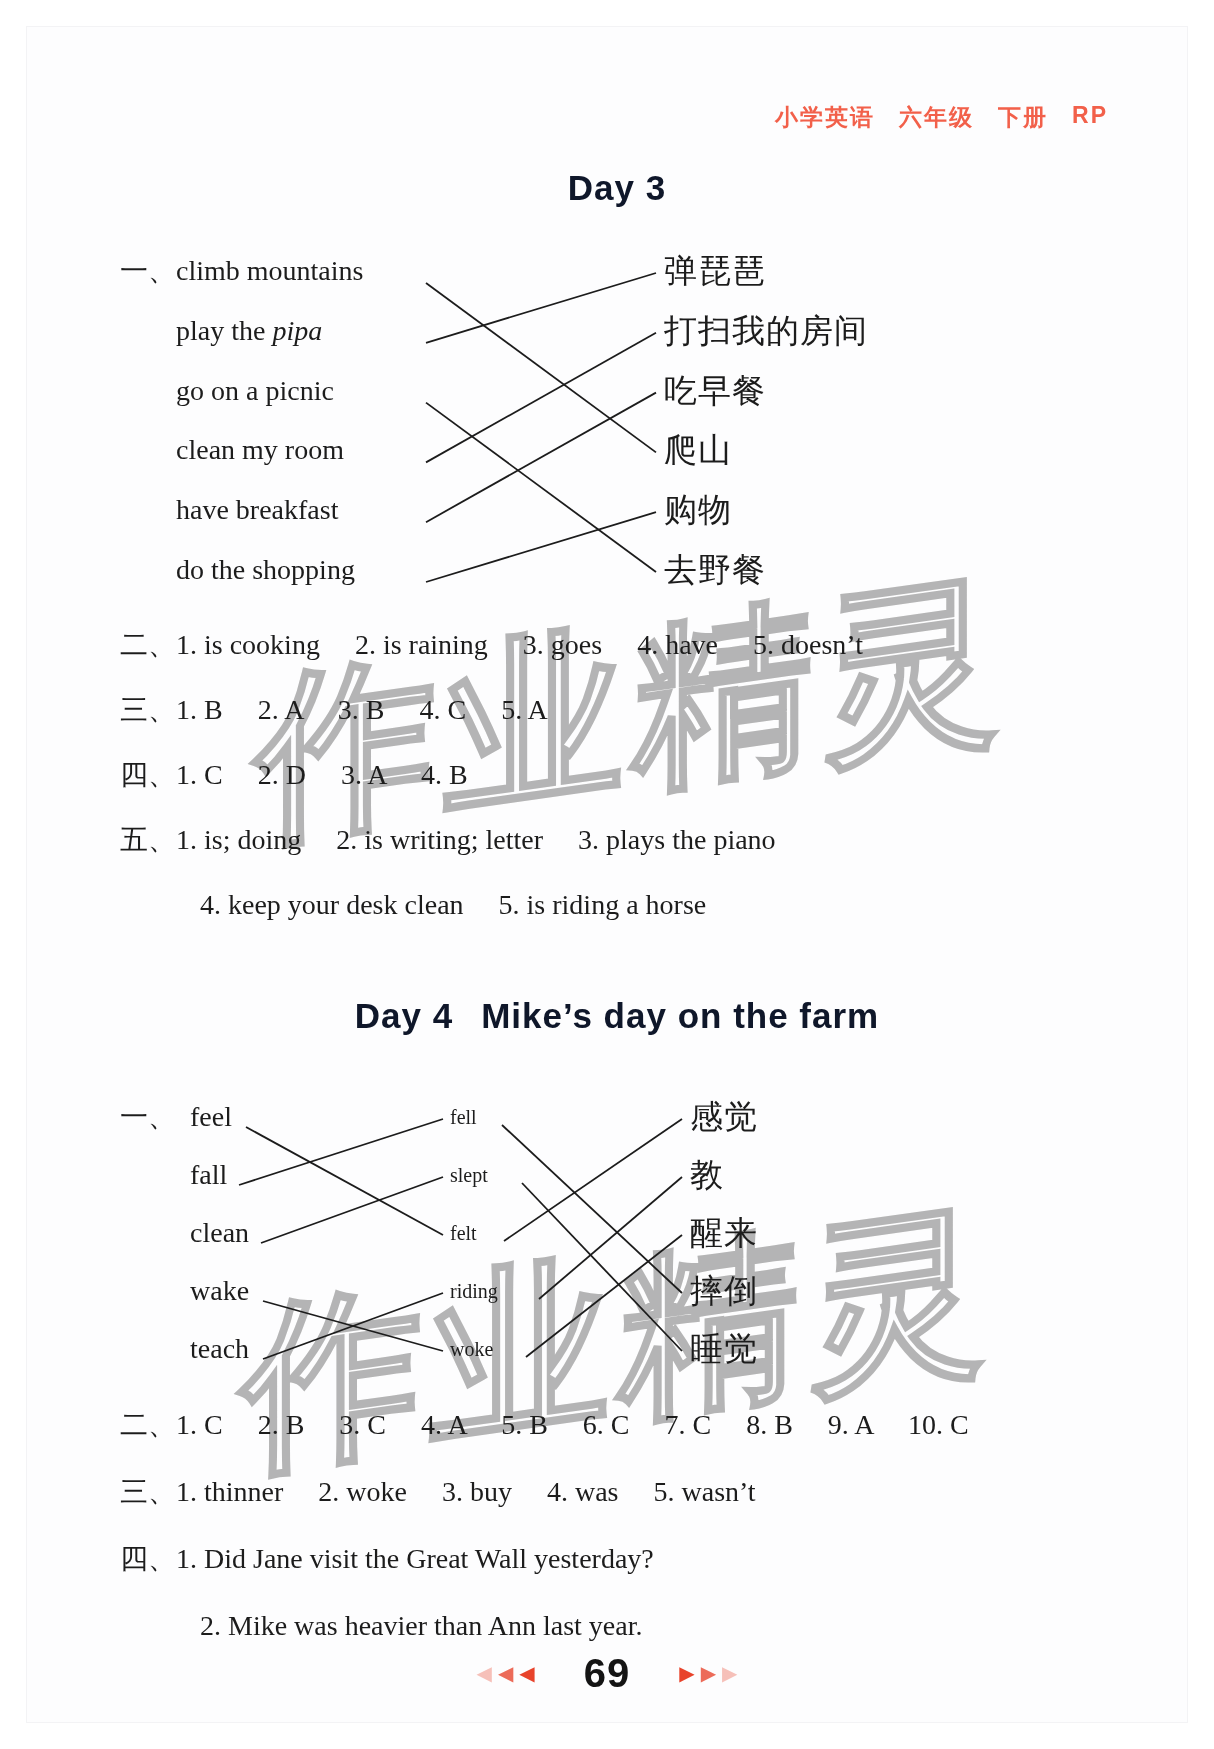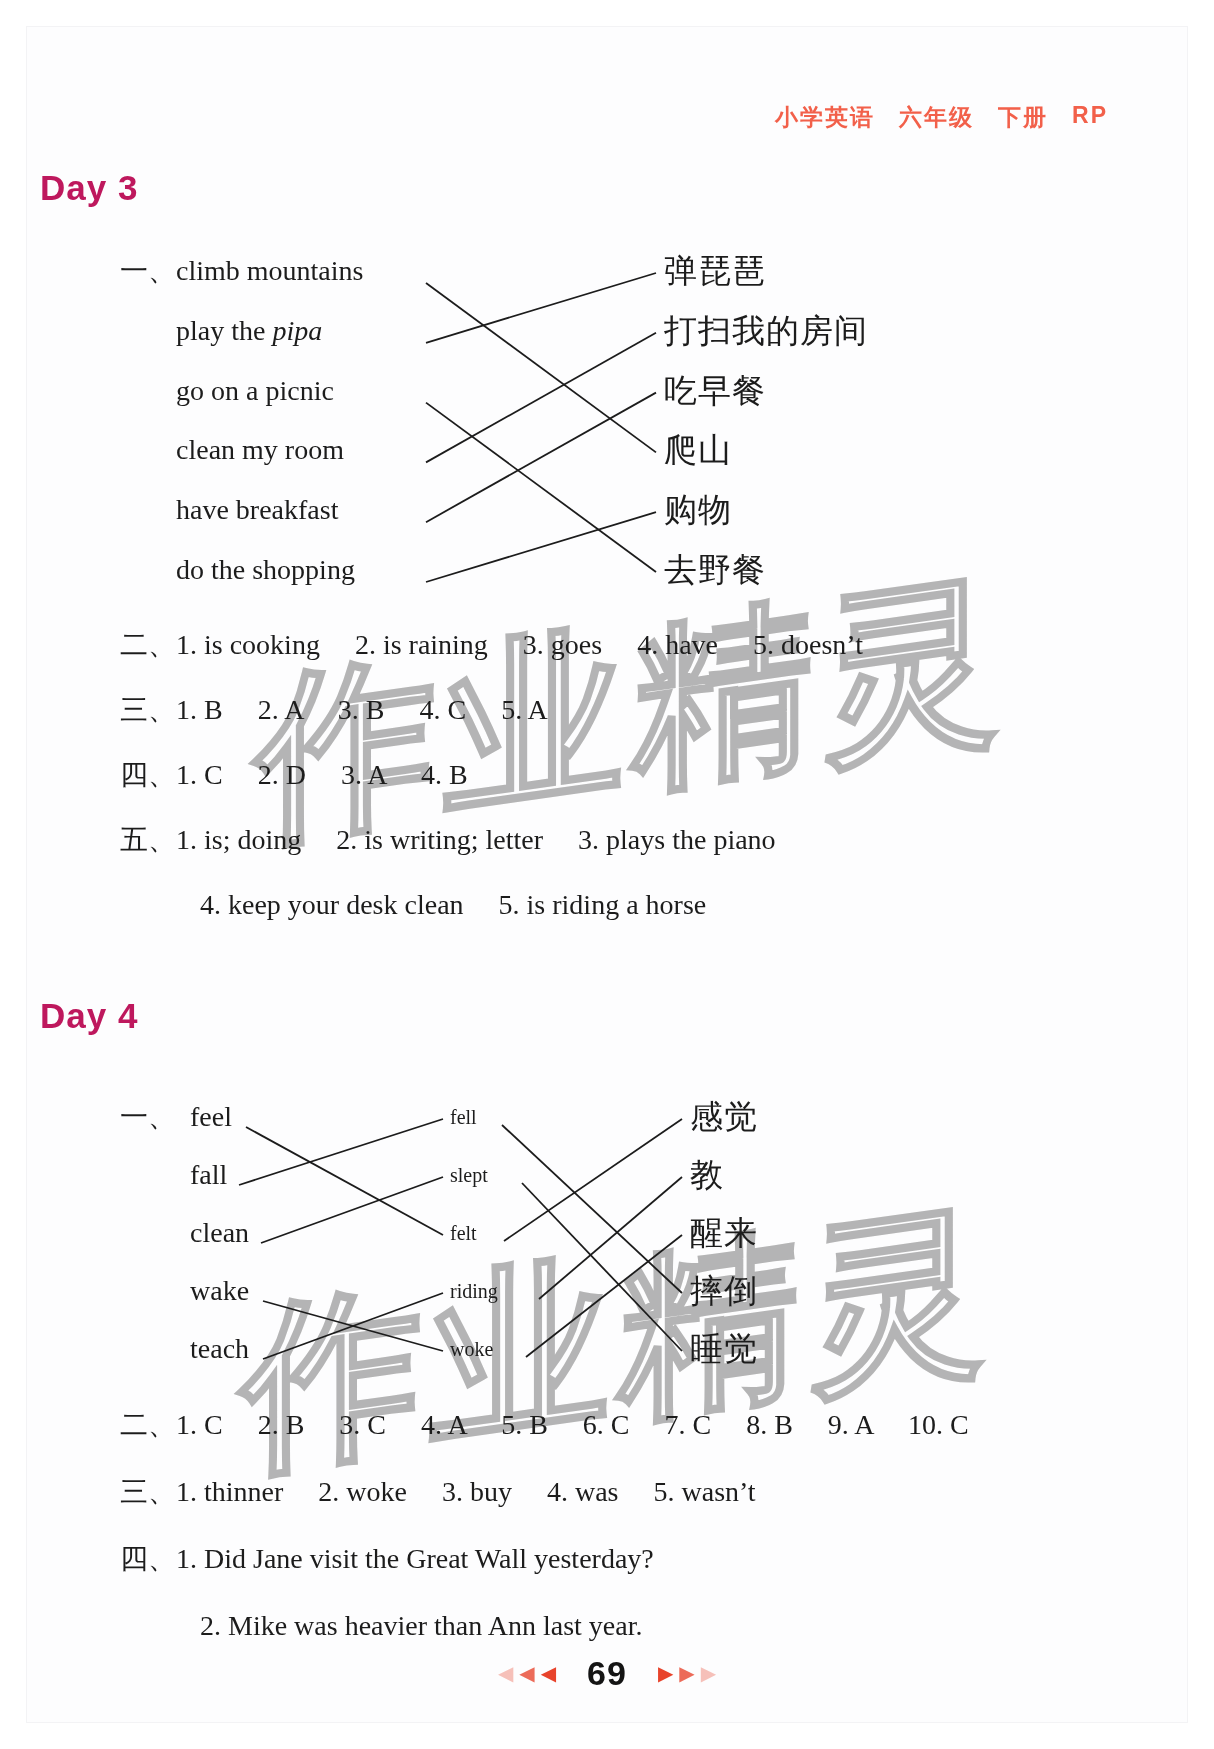--- a/index.html
+++ b/index.html
@@ -8,23 +8,23 @@
     background:#ffffff;color:#1c1c1c;
     font-family:"Liberation Serif","DejaVu Serif",serif;
   }
   .page-bg{position:absolute;left:26px;top:26px;right:26px;bottom:26px;
     background:#fdfdfe;border:1px solid #f3f3f5;z-index:0}
   
   .hdr{position:absolute;top:102px;right:106px;display:flex;gap:24px;z-index:2;
     font-family:"Liberation Sans","DejaVu Sans",sans-serif;
     font-size:23px;font-weight:700;color:#f2604a;letter-spacing:2px}
   
-  .day-title{position:absolute;left:40px;width:1130px;display:flex;gap:28px;
+  .day-title{position:absolute;left:52px;width:1130px;display:flex;justify-content:center;gap:28px;
     font-family:"Liberation Sans","DejaVu Sans",sans-serif;
-    font-size:35px;font-weight:700;color:#be185d;letter-spacing:1px;z-index:2}
+    font-size:35px;font-weight:700;color:#0f172a;letter-spacing:1px;z-index:2}
   
   .mlabel{position:absolute;left:120px;height:40px;line-height:40px;font-size:28px;z-index:2}
   .meng{position:absolute;left:176px;height:40px;line-height:40px;font-size:28px;z-index:2;white-space:nowrap}
   .meng i{font-style:italic}
   .mchn{position:absolute;height:40px;line-height:40px;font-size:33px;letter-spacing:1px;z-index:2;white-space:nowrap}
   .d3chn{left:664px}
   .d4chn{left:690px}
   .mmid{position:absolute;left:450px;height:40px;line-height:40px;font-size:20px;z-index:2;white-space:nowrap}
   
   .ans{position:absolute;left:120px;height:40px;line-height:40px;font-size:28px;
@@ -39,21 +39,21 @@
     font-size:182px;letter-spacing:8px;color:transparent;
     -webkit-text-stroke:2.5px #a3a3a3;opacity:.8}
   .wm1{left:252px;top:588px;transform:rotate(-8deg) skewX(-8deg)}
   .wm2{left:238px;top:1218px;transform:rotate(-8deg) skewX(-8deg)}
   
   .footer{position:absolute;left:0;top:1646px;width:1214px;height:54px;display:flex;
     align-items:center;justify-content:center;z-index:2;
     font-family:"Liberation Sans","DejaVu Sans",sans-serif}
   .arrow{font-size:20px;color:#e8432b;margin:0 3px;cursor:pointer}
   .op1{opacity:.32}.op2{opacity:.78}.op3{opacity:1}
-  .pagenum{font-size:34px;font-weight:700;color:#141414;margin:0 28px;letter-spacing:1px}
+  .pagenum{font-size:40px;font-weight:700;color:#141414;margin:0 46px;letter-spacing:1px}
 </style>
 </head>
 <body>
 
 <div class="page-bg"></div>
 
 <svg id="match-lines" width="1214" height="1749" viewBox="0 0 1214 1749">
     <line x1="426" y1="283" x2="656" y2="452.4" stroke="#1c1c1c" stroke-width="1.8"></line>
     <line x1="426" y1="342.8" x2="656" y2="273" stroke="#1c1c1c" stroke-width="1.8"></line>
     <line x1="426" y1="402.6" x2="656" y2="572" stroke="#1c1c1c" stroke-width="1.8"></line>
@@ -100,20 +100,21 @@
 <div class="mchn d3chn" style="top:550px">去野餐</div>
 
 <div class="ans" style="top:625px"><span class="lbl">二、</span><span>1. is cooking     2. is raining     3. goes     4. have     5. doesn’t</span></div>
 <div class="ans" style="top:690px"><span class="lbl">三、</span><span>1. B     2. A     3. B     4. C     5. A</span></div>
 <div class="ans" style="top:755px"><span class="lbl">四、</span><span>1. C     2. D     3. A     4. B</span></div>
 <div class="ans" style="top:820px"><span class="lbl">五、</span><span>1. is; doing     2. is writing; letter     3. plays the piano</span></div>
 <div class="ans cont" style="top:885px"><span class="lbl"></span><span>4. keep your desk clean     5. is riding a horse</span></div>
 
 <div class="day-title" style="top:996px">
   <span>Day 4</span>
+  <span>Mike’s day on the farm</span>
 </div>
 
 <div class="mlabel" style="top:1097px">一、</div>
 
 <div class="meng" style="top:1097px;left:190px">feel</div>
 <div class="meng" style="top:1155px;left:190px">fall</div>
 <div class="meng" style="top:1213px;left:190px">clean</div>
 <div class="meng" style="top:1271px;left:190px">wake</div>
 <div class="meng" style="top:1329px;left:190px">teach</div>
 

